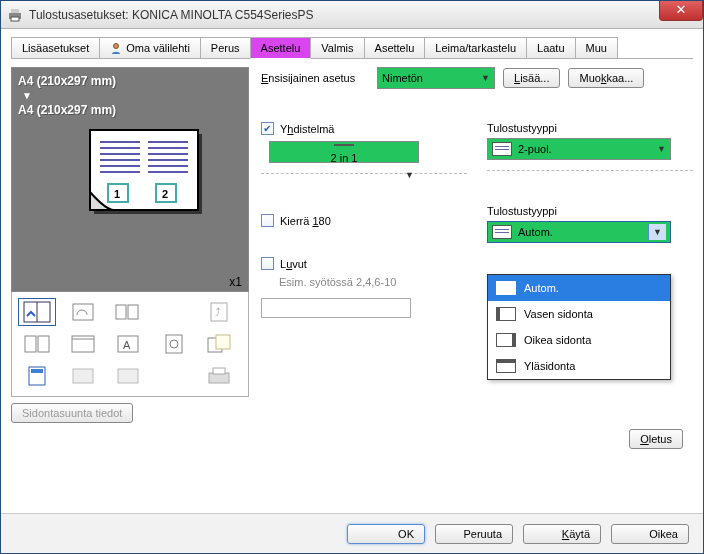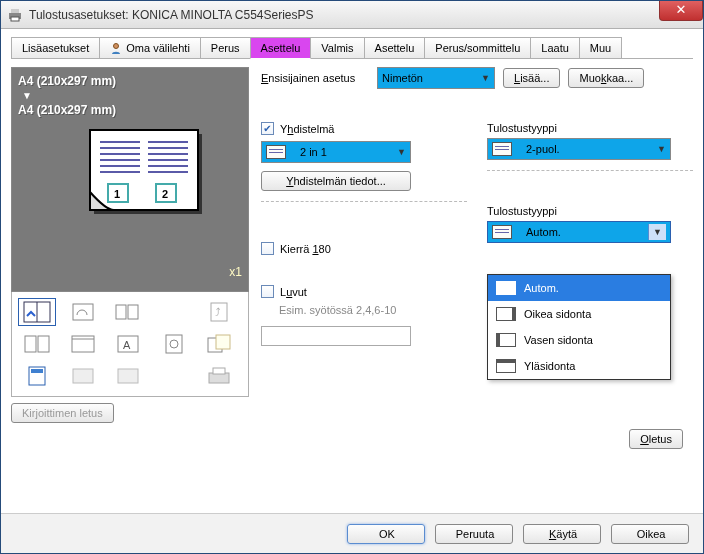--- a/index.html
+++ b/index.html
@@ -19,37 +19,37 @@
 .tab.active { background: #d946ef; border-bottom: 1px solid #fff; margin-bottom: -1px; z-index: 2; }
 .tab-icon { width: 12px; height: 12px; }
 
 .body { flex: 1; display: flex; gap: 12px; padding-top: 8px; position: relative; }
 
 
 .left-col { width: 238px; display: flex; flex-direction: column; }
 .preview { height: 225px; background: #7a7a7a; border: 1px solid #888; position: relative; padding: 6px; }
 .preview-label { color: #fff; font-weight: bold; text-shadow: 1px 1px 0 #555; font-size: 12px; }
 .preview-arrow { color: #fff; font-size: 10px; margin: 2px 0 2px 4px; }
-.preview-count { position: absolute; right: 6px; bottom: 12px; color: #fef9c3; font-size: 12px; }
+.preview-count { position: absolute; right: 6px; bottom: 2px; color: #000000; font-size: 12px; }
 .paper-svg { position: absolute; left: 76px; top: 60px; }
 
 .thumbgrid { border: 1px solid #b0b0b0; border-top: none; padding: 6px; display: grid; grid-template-columns: repeat(5, 1fr); gap: 4px; }
 .thumb { width: 38px; height: 28px; display: flex; align-items: center; justify-content: center; border: 1px solid transparent; }
 .thumb.sel { border: 1px solid #2a60b0; }
 .thumb svg { width: 28px; height: 22px; }
 
 .left-btns { display: flex; gap: 6px; margin-top: 6px; }
 .btn { padding: 3px 10px; border: 1px solid #888; border-radius: 3px; background: linear-gradient(to bottom, #fdfdfd, #e7e7e7); cursor: pointer; }
 .btn:disabled { color: #999; cursor: default; }
 
 
 .right-area { flex: 1; display: flex; flex-direction: column; }
 .row-favorite { display: flex; align-items: center; gap: 8px; margin-bottom: 33px; }
 .row-favorite .lbl { width: 108px; }
-.select, .combo { border: 1px solid #888; background: #0ea5e9; padding: 2px 4px; display: flex; align-items: center; gap: 14px; height: 22px; position: relative; }
+.select, .combo { border: 1px solid #888; background: #22c55e; padding: 2px 4px; display: flex; align-items: center; gap: 6px; height: 22px; position: relative; }
 .sel-arrow { margin-left: auto; font-size: 9px; color: #333; }
 .select.fav { width: 118px; }
 
 .two-cols { display: flex; gap: 20px; }
 .colA { flex: 1; }
 .colB { flex: 1; position: relative; }
 
 .checkbox-row { display: flex; align-items: center; gap: 6px; margin-bottom: 6px; }
 .cb { width: 13px; height: 13px; border: 1px solid #6a8ab8; background: linear-gradient(to bottom,#fff,#eef3fa); display:flex; align-items:center; justify-content:center; font-size:10px; color:#2a60b0; }
 .combo-wide { width: 150px; }
@@ -64,21 +64,21 @@
 
 .dropdown { position: absolute; top: 152px; left: 0; width: 184px; border: 1px solid #333; background: #fff; box-shadow: 2px 2px 4px rgba(0,0,0,0.25); z-index: 50; }
 .dd-item { display: flex; align-items: center; gap: 8px; padding: 6px 8px; cursor: pointer; }
 .dd-item.sel { background: #2a7de1; color: #fff; }
 .dd-ic { width: 20px; height: 14px; border: 1px solid #555; background: #fff; display:inline-block; }
 .dd-item.sel .dd-ic { border-color:#fff; }
 
 .default-btn { position: absolute; right: 10px; top: 370px; }
 
 .footer { height: 40px; border-top: 1px solid #ccc; display: flex; align-items: center; justify-content: flex-end; gap: 10px; padding: 0 14px; background: #f2f2f2; }
-.footer .btn { width: 78px; text-align: center; padding-left: 12px; }
+.footer .btn { width: 78px; text-align: right; padding-left: 12px; }
 .footer .btn.primary { border-color:#5a8cd0; box-shadow: 0 0 3px #8ab0e8; }
 
 u { text-decoration: underline; }
 
 .mini-page-ic { width: 20px; height: 14px; border:1px solid #555; display:inline-block; background:#fcfcf8; position:relative; }
 .mini-page-ic::after { content:""; position:absolute; left:2px; right:2px; top:3px; bottom:3px; background: repeating-linear-gradient(to bottom,#66a,#66a 1px,transparent 1px,transparent 3px); }
 </style>
 </head>
 <body>
 
@@ -113,21 +113,21 @@
       <div class="tab active">
           <span>Asettelu</span>
         </div>
       <div class="tab">
           <span>Valmis</span>
         </div>
       <div class="tab">
           <span>Asettelu</span>
         </div>
       <div class="tab">
-          <span>Perus/sommittelu</span>
+          <span>Leima/tarkastelu</span>
         </div>
       <div class="tab">
           <span>Laatu</span>
         </div>
       <div class="tab">
           <span>Muu</span>
         </div>
     </div>
 
     <div class="body">
@@ -241,21 +241,21 @@
           <div class="thumb"></div>
           <div class="thumb">
               <svg viewBox="0 0 28 22">
                 <rect x="4" y="8" width="20" height="10" fill="#ddd" stroke="#aaa"></rect>
                 <rect x="8" y="3" width="12" height="6" fill="#fff" stroke="#aaa"></rect>
               </svg>
             </div>
         </div>
 
         <div class="left-btns">
-          <button class="btn" disabled="">Kirjoittimen letus</button>
+          <button class="btn" disabled="">Sidontasuunta tiedot</button>
         </div>
       </div>
 
       <div class="right-area">
 
         <div class="row-favorite">
           <span class="lbl"><u>E</u><span>nsisijainen asetus</span></span>
           <div class="select fav">
             <span>Nimetön</span>
             <span class="sel-arrow">▼</span>
@@ -264,26 +264,25 @@
           <button class="btn">Muo<u>k</u>kaa...</button>
         </div>
 
         <div class="two-cols">
 
           <div class="colA">
             <div class="checkbox-row">
               <span class="cb">✔</span>
               <span>Y<u>h</u>distelmä</span>
             </div>
-            <div class="combo combo-wide" style="margin-left:0;">
+            <div class="combo combo-wide" style="margin-left:8px;flex-direction:column;">
               <span class="mini-page-ic"></span>
               <span>2 in 1</span>
               <span class="sel-arrow">▼</span>
             </div>
-            <button class="btn" style="width:150px;margin-top:8px;"><u>Y</u>hdistelmän tiedot...</button>
 
             <hr class="hr">
 
             <div class="checkbox-row" style="margin-top:40px;">
               <span class="cb"></span>
               <span>Kierrä <u>1</u>80</span>
             </div>
 
             <div class="checkbox-row" style="margin-top:30px;">
               <span class="cb"></span>
@@ -309,26 +308,26 @@
               <span>Autom.</span>
               <span class="sel-arrow" style="background:#cde0f8;padding:3px 4px;border-left:1px solid #5a8cd0;">▼</span>
             </div>
 
             <div class="dropdown">
               <div class="dd-item sel">
                 <span class="dd-ic"></span>
                 <span>Autom.</span>
               </div>
               <div class="dd-item">
+                <span class="dd-ic" style="border-left-width:4px;"></span>
+                <span>Vasen sidonta</span>
+              </div>
+              <div class="dd-item">
                 <span class="dd-ic" style="border-right-width:4px;"></span>
                 <span>Oikea sidonta</span>
-              </div>
-              <div class="dd-item">
-                <span class="dd-ic" style="border-left-width:4px;"></span>
-                <span>Vasen sidonta</span>
               </div>
               <div class="dd-item">
                 <span class="dd-ic" style="border-top-width:4px;"></span>
                 <span>Yläsidonta</span>
               </div>
             </div>
           </div>
 
         </div>
 

